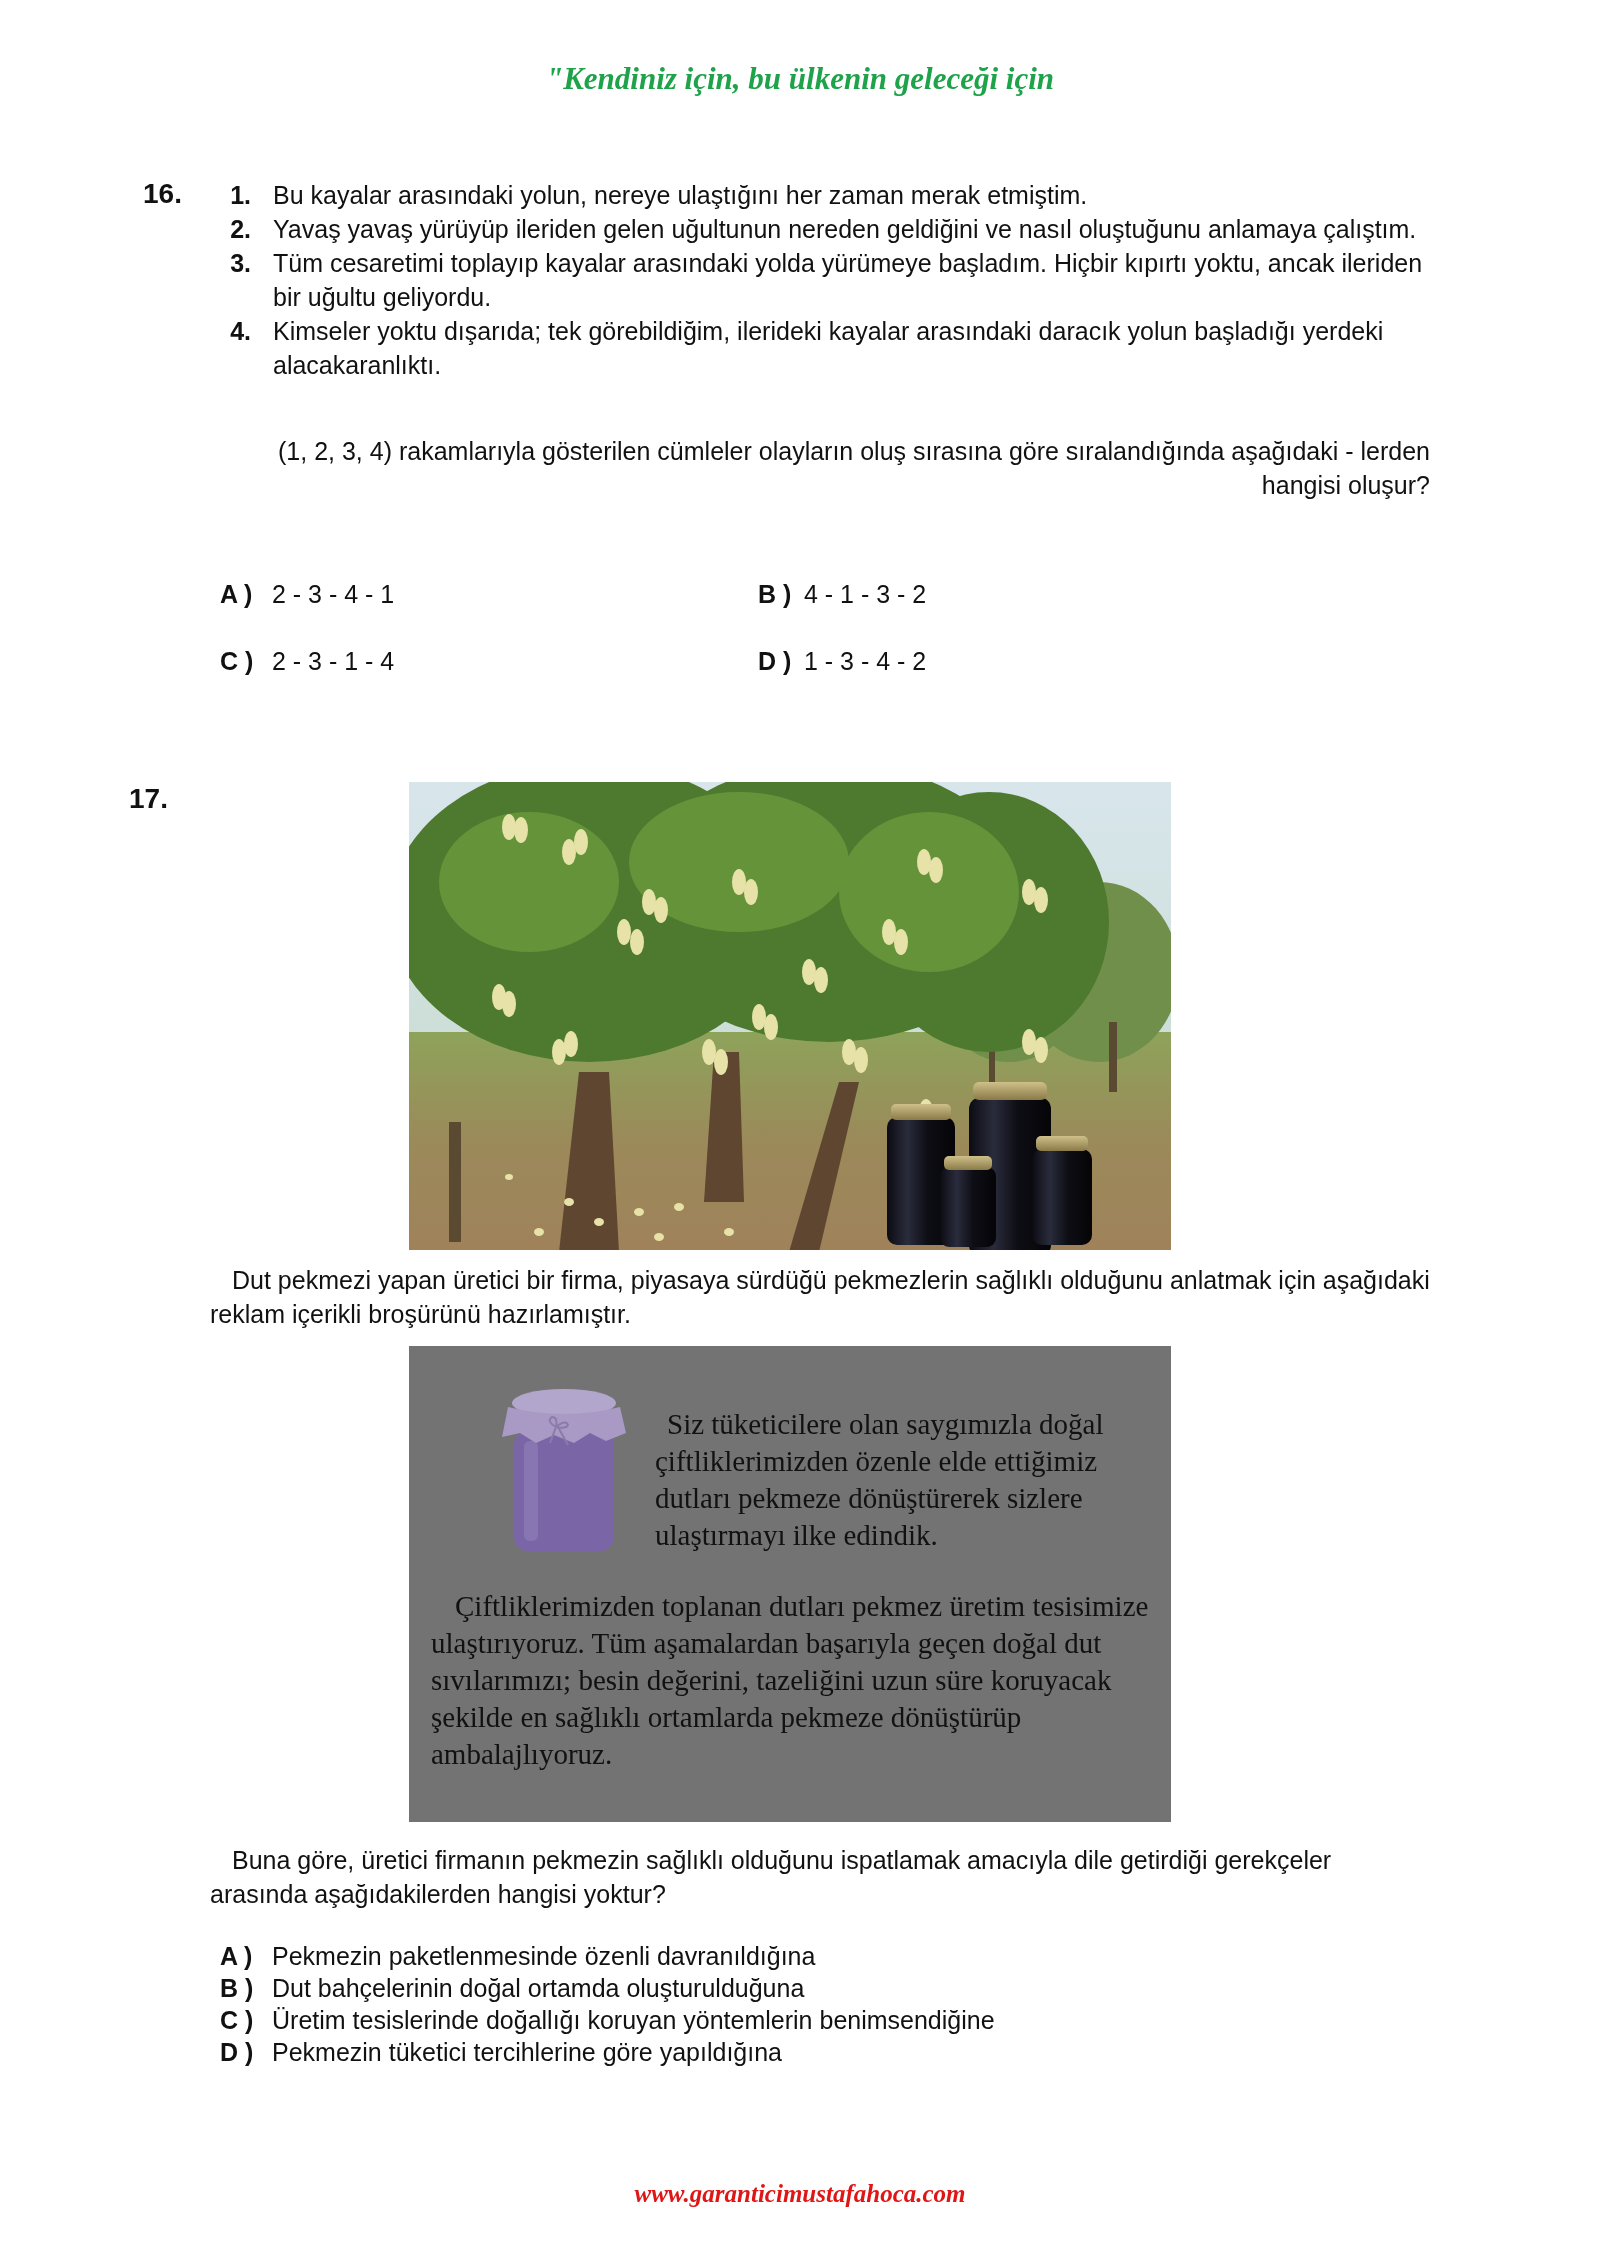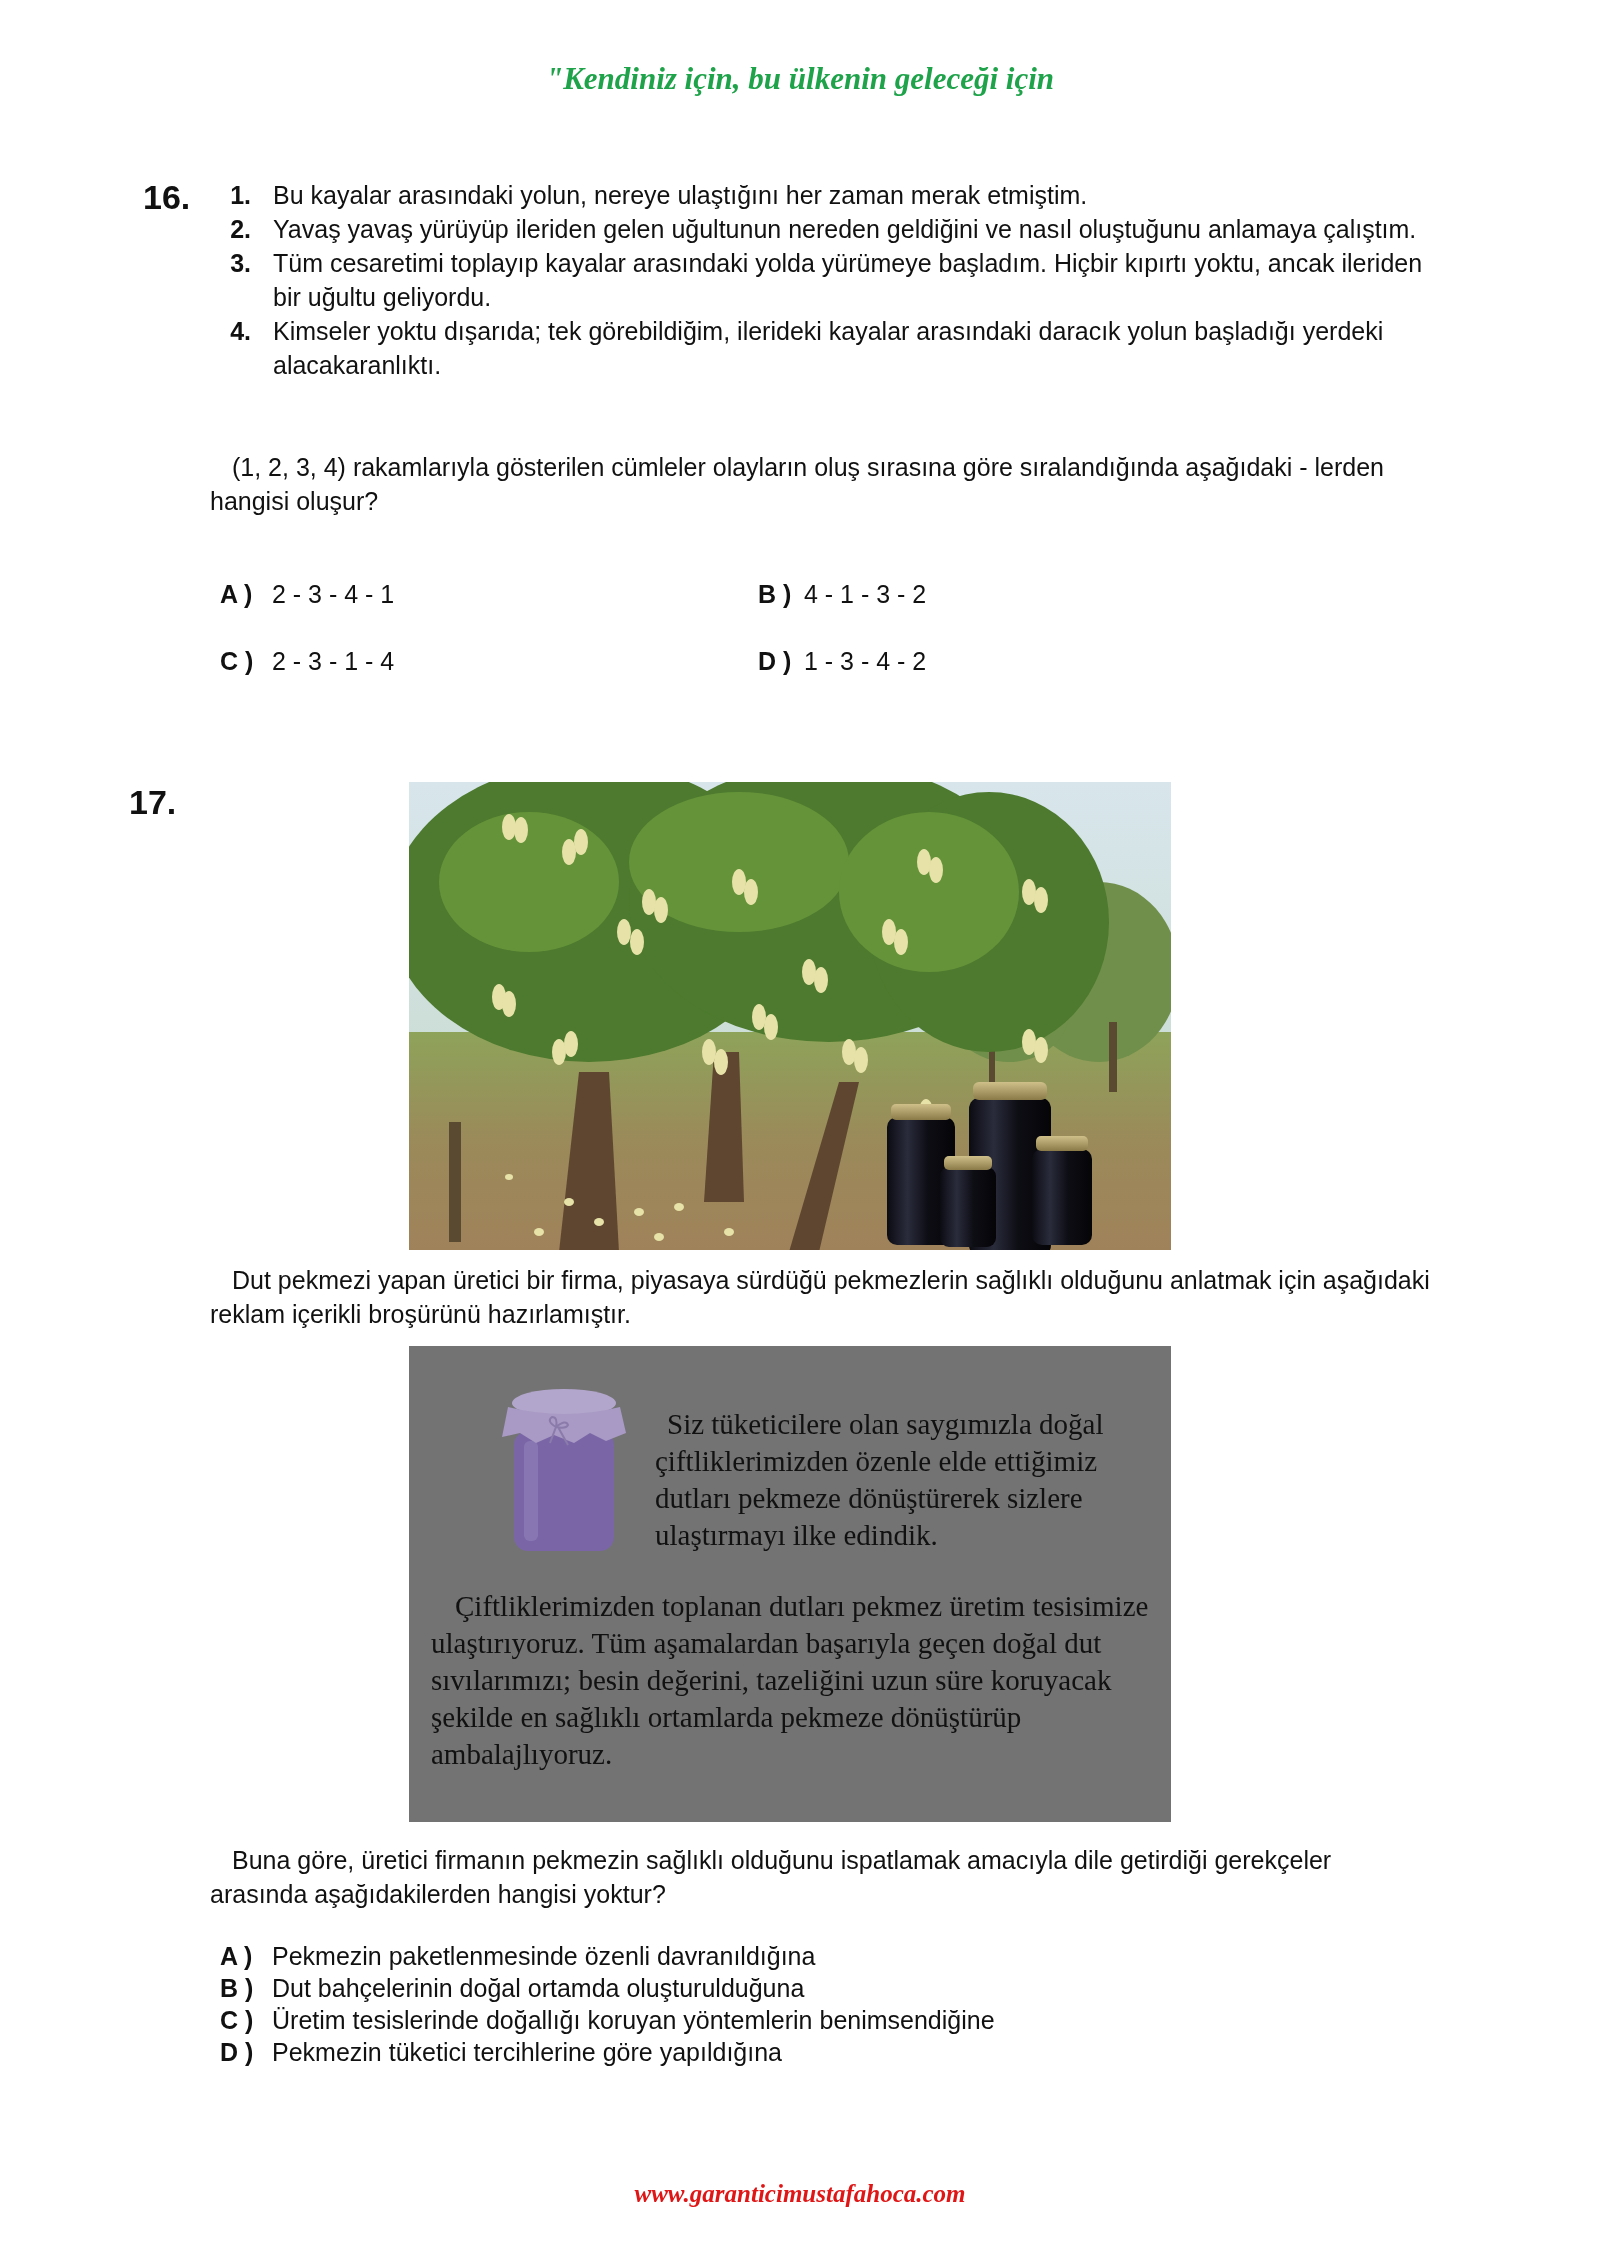--- a/index.html
+++ b/index.html
@@ -6,21 +6,21 @@
     html, body { width: 1600px; height: 2262px; background: #ffffff; }
     body { position: relative; font-family: "Liberation Sans", sans-serif; color: #111; overflow: hidden; }
 
     .motto {
       position: absolute; left: 0; top: 58px; width: 1600px; text-align: center;
       font-family: "Liberation Serif", serif; font-style: italic; font-weight: bold;
       font-size: 31px; line-height: 42px; color: #1fa34a;
     }
     .motto span { display: block; }
 
-    .q-num { position: absolute; font-weight: bold; font-size: 34px; }
+    .q-num { position: absolute; font-weight: bold; font-size: 28px; }
     .text { font-size: 25px; line-height: 34px; }
 
     .q16-list { position: absolute; left: 225px; top: 178px; width: 1200px; }
     .q16-item { display: flex; }
     .q16-item .n { width: 48px; text-align: right; padding-right: 22px; font-weight: bold; flex: none; }
     .q16-item .t { flex: 1; }
 
     .stem { position: absolute; left: 210px; width: 1220px; font-size: 25px; line-height: 34px; text-indent: 22px; }
 
     .opt-grid { position: absolute; left: 220px; top: 580px; width: 900px; }
@@ -79,21 +79,21 @@
   <div class="q16-item">
     <span class="n">3.</span>
     <span class="t">Tüm cesaretimi toplayıp kayalar arasındaki yolda yürümeye başladım. Hiçbir kıpırtı yoktu, ancak ileriden bir uğultu geliyordu.</span>
   </div>
   <div class="q16-item">
     <span class="n">4.</span>
     <span class="t">Kimseler yoktu dışarıda; tek görebildiğim, ilerideki kayalar arasındaki daracık yolun başladığı yerdeki alacakaranlıktı.</span>
   </div>
 </div>
 
-<div class="stem" style="top:450px;">(1, 2, 3, 4) rakamlarıyla gösterilen cümleler olayların oluş sırasına göre sıralandığında aşağıdaki - lerden hangisi oluşur?</div>
+<div class="stem" style="top:434px;text-align:right;">(1, 2, 3, 4) rakamlarıyla gösterilen cümleler olayların oluş sırasına göre sıralandığında aşağıdaki - lerden hangisi oluşur?</div>
 
 <div class="opt-grid">
   <div class="opt" style="left:0; top:0;">
     <span class="l">A )</span>
     <span>2 - 3 - 4 - 1</span>
   </div>
   <div class="opt" style="left:538px; top:0;">
     <span class="l" style="width:46px;">B )</span>
     <span>4 - 1 - 3 - 2</span>
   </div>

